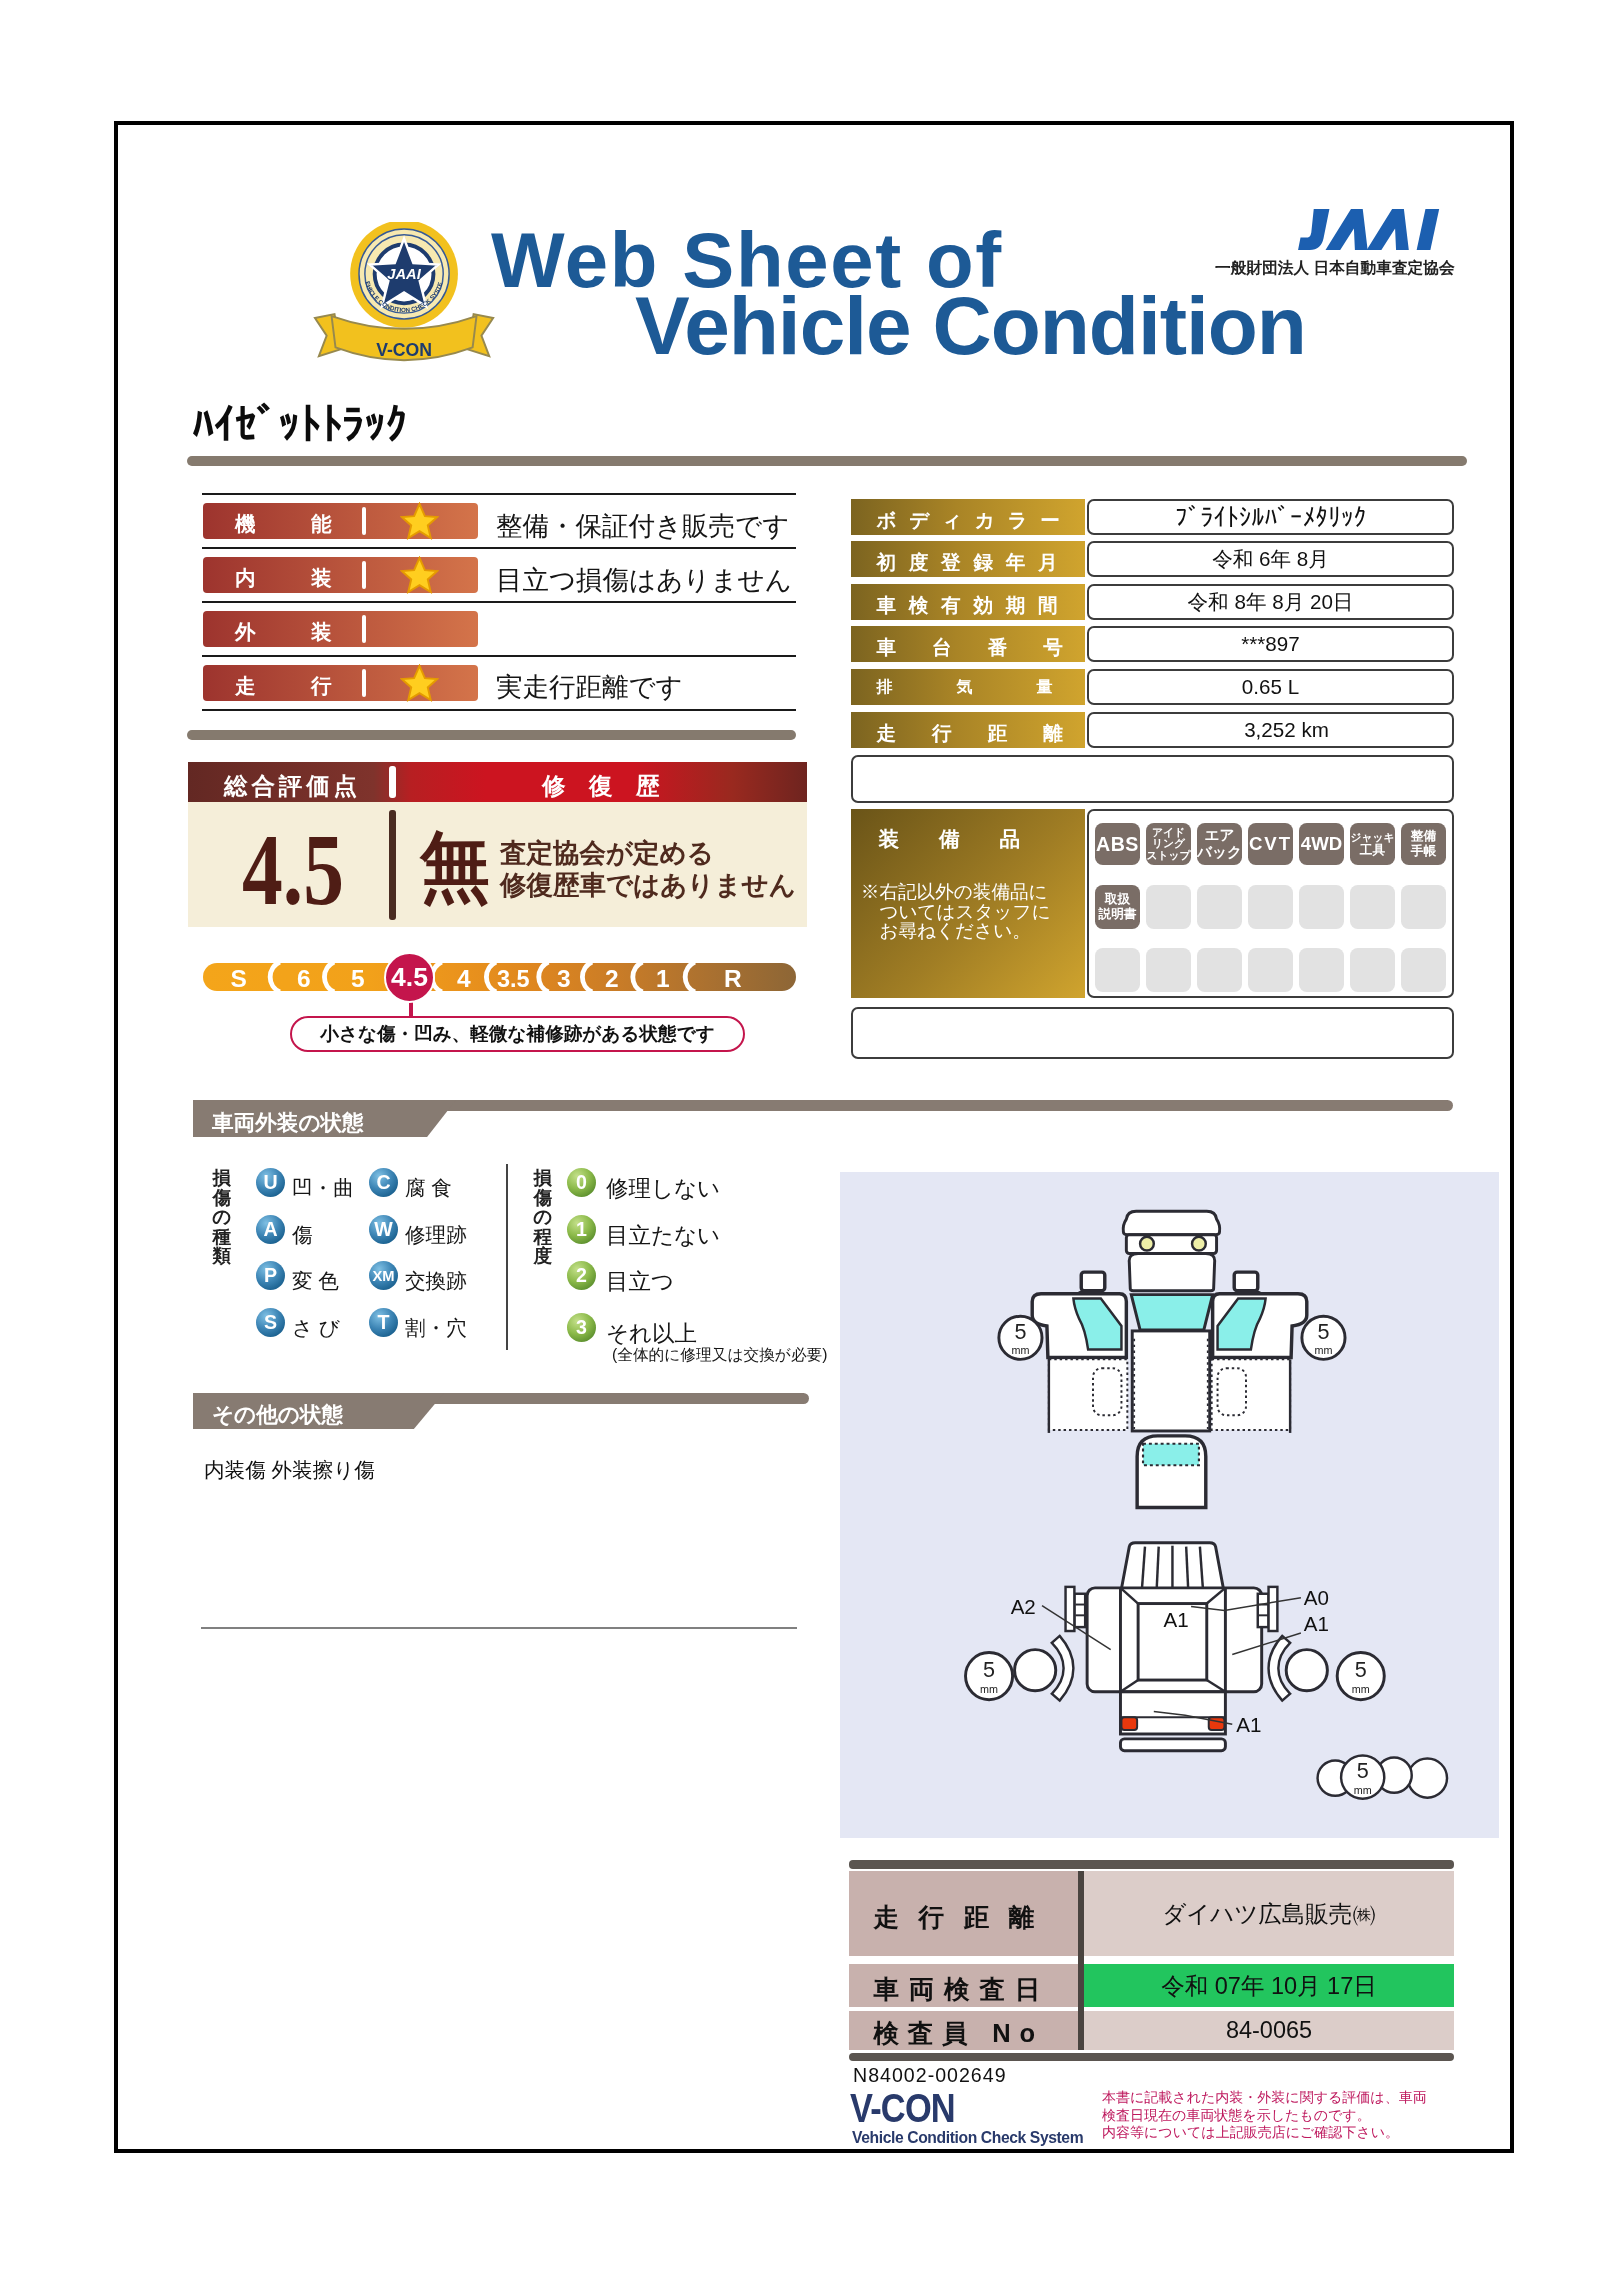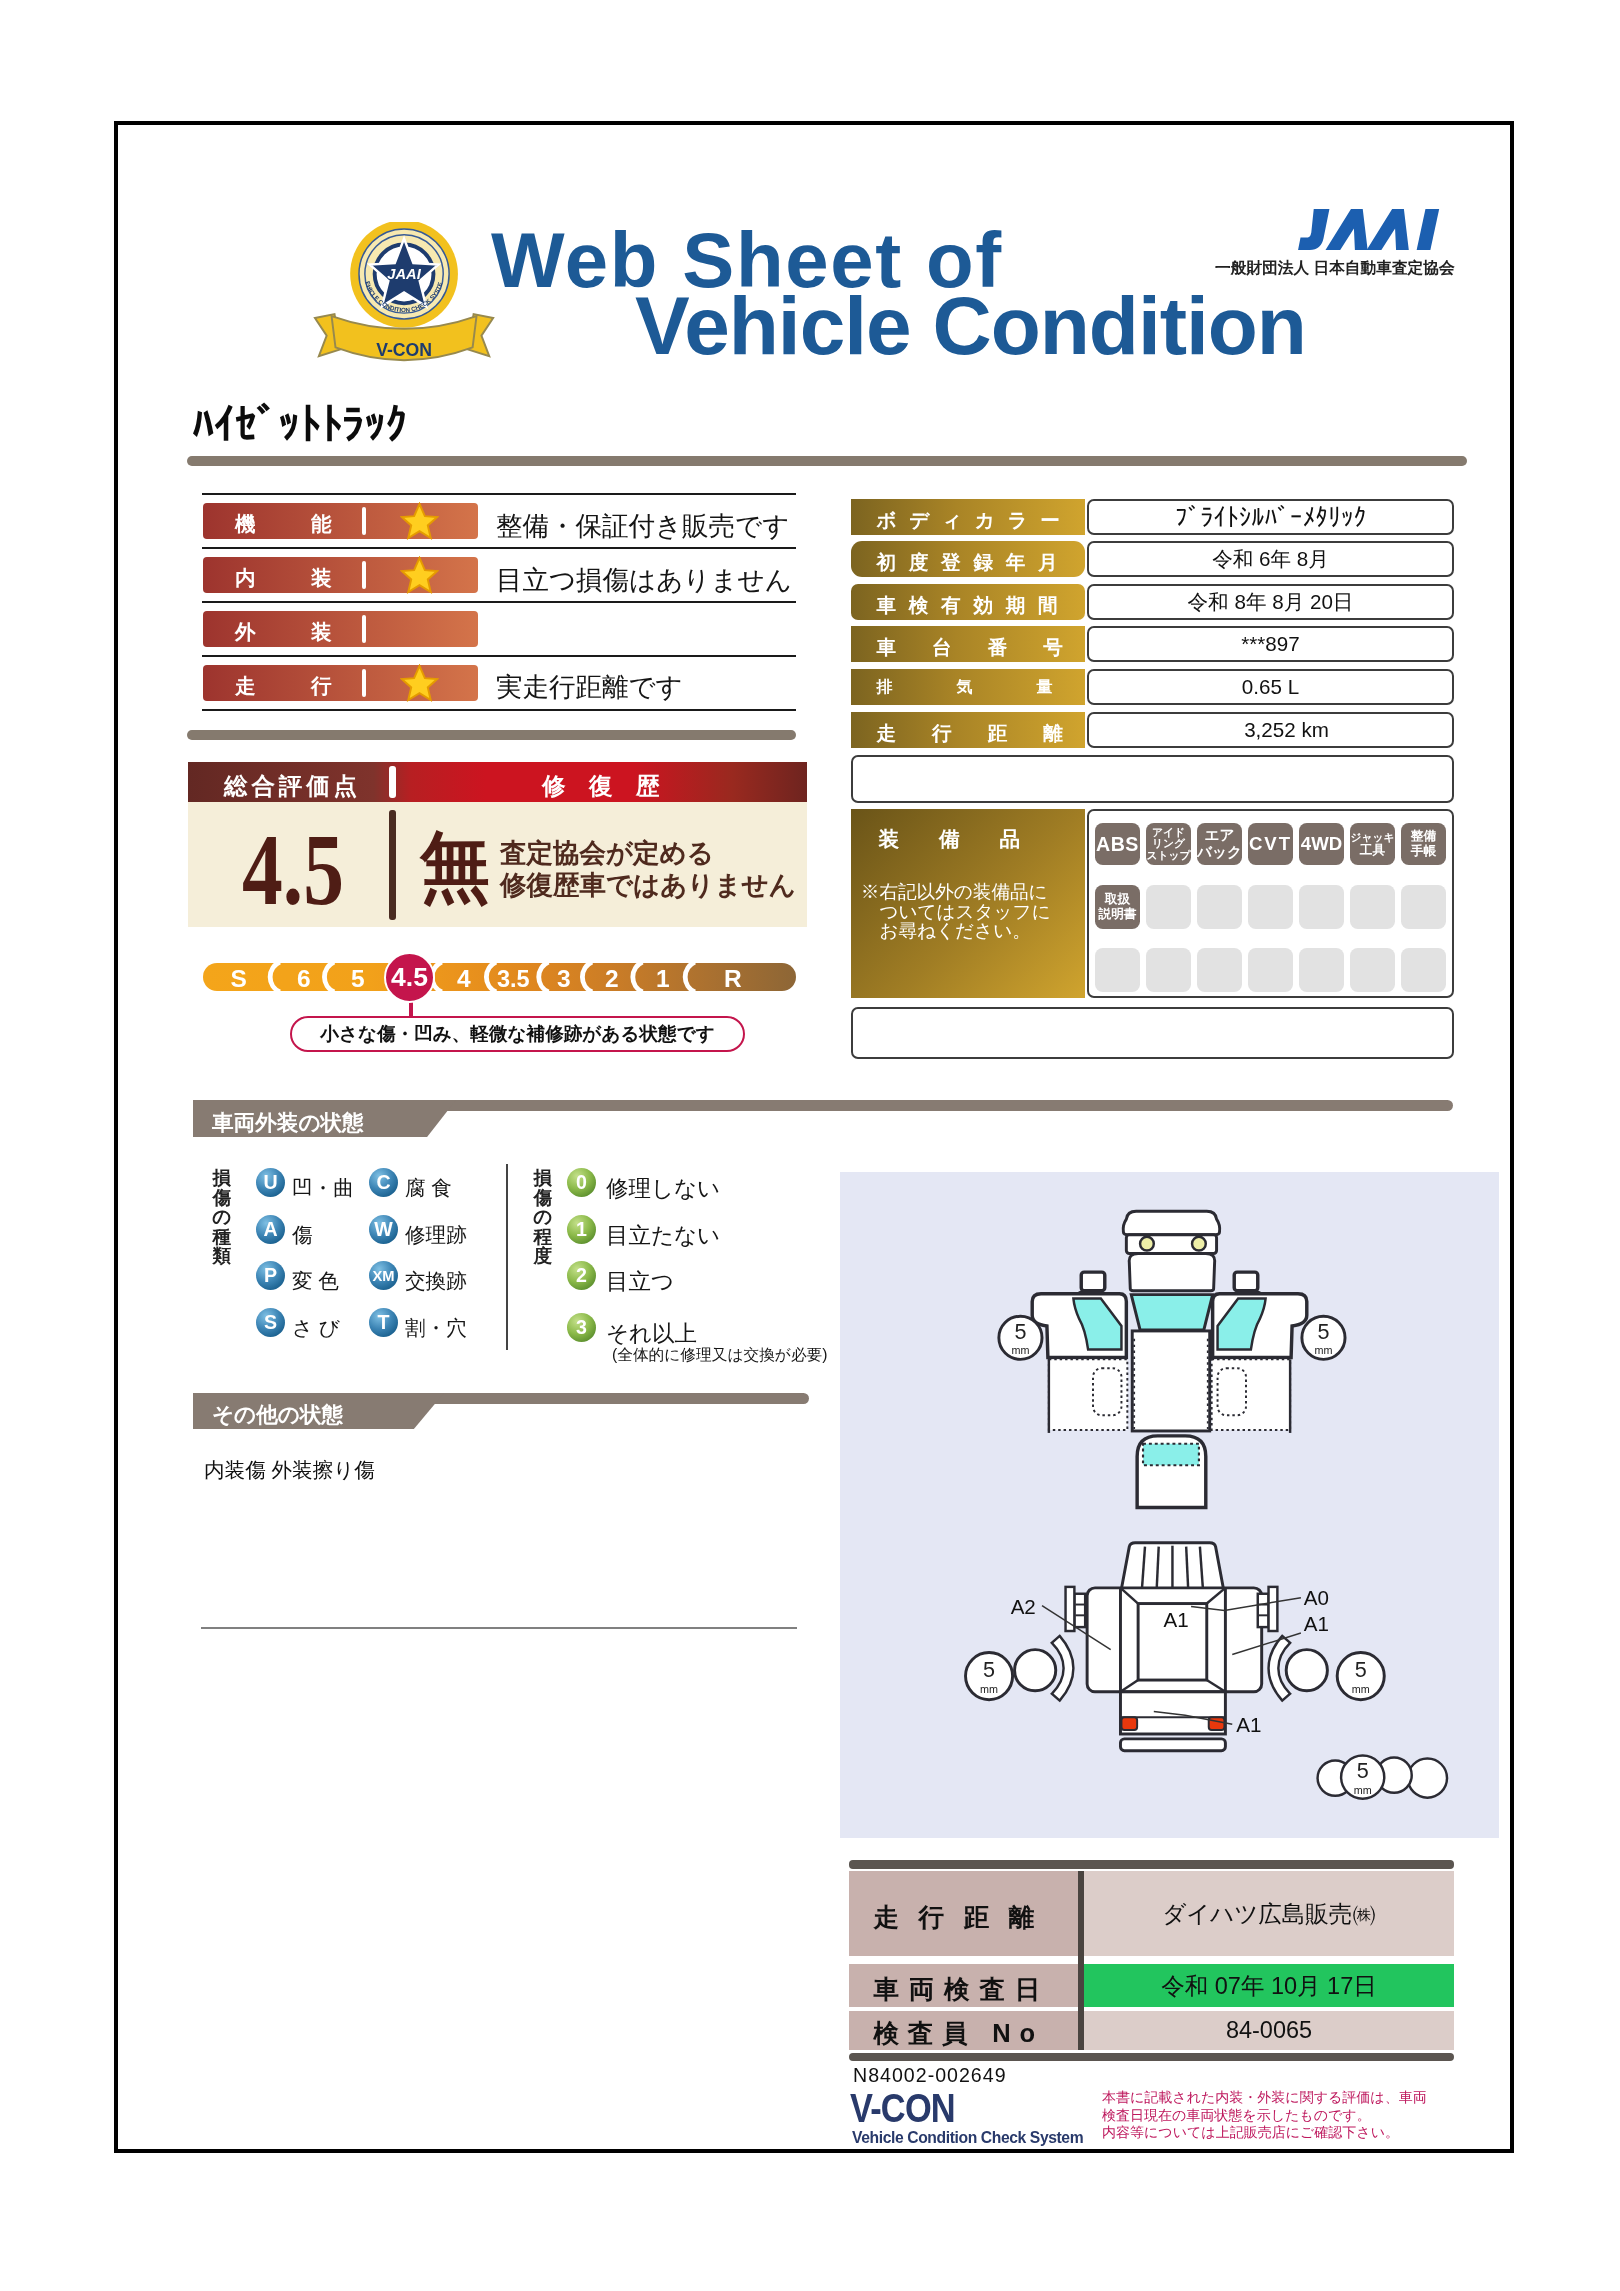--- a/index.html
+++ b/index.html
@@ -152,27 +152,27 @@
 <div class="abs" style="left:384px;top:952px;width:51px;height:51px;border-radius:50%;background:#c4154c;border:2.9px solid #fff;box-sizing:border-box;color:#fff;font-weight:bold;font-size:26.5px;display:flex;align-items:center;justify-content:center;">4.5</div>
 
 <div class="abs" style="left:290px;top:1016px;width:455px;height:36px;background:#fff;border:2.9px solid #c4154c;border-radius:18.6px;box-sizing:border-box;display:flex;align-items:center;justify-content:center;font-size:18.6px;font-weight:bold;color:#111;white-space:nowrap;">小さな傷・凹み、軽微な補修跡がある状態です</div>
 
 <div class="abs gold" style="left:851px;top:499px;width:234px;height:36px;color:#fff;font-weight:bold;font-size:19.6px;">
     <span class="abs" style="left:25.5px;top:7.8px;letter-spacing:12.7px;white-space:nowrap;">ボディカラー</span>
   </div>
 
 <div class="abs wbox" style="left:1087px;top:499px;width:367px;height:36px;display:flex;align-items:center;justify-content:center;font-size:25.5px;color:#111;">ﾌﾞﾗｲﾄｼﾙﾊﾞｰﾒﾀﾘｯｸ</div>
 
-<div class="abs gold" style="left:851px;top:541px;width:234px;height:36px;color:#fff;font-weight:bold;font-size:19.6px;border-radius:11px;">
+<div class="abs gold" style="left:851px;top:541px;width:234px;height:36px;color:#fff;font-weight:bold;font-size:19.6px;">
     <span class="abs" style="left:25.5px;top:7.8px;letter-spacing:12.7px;white-space:nowrap;">初度登録年月</span>
   </div>
 
 <div class="abs wbox" style="left:1087px;top:541px;width:367px;height:36px;display:flex;align-items:center;justify-content:center;font-size:20.6px;color:#111;">令和 6年 8月</div>
 
-<div class="abs gold" style="left:851px;top:584px;width:234px;height:36px;color:#fff;font-weight:bold;font-size:19.6px;border-radius:7px;">
+<div class="abs gold" style="left:851px;top:584px;width:234px;height:36px;color:#fff;font-weight:bold;font-size:19.6px;">
     <span class="abs" style="left:25.5px;top:7.8px;letter-spacing:12.7px;white-space:nowrap;">車検有効期間</span>
   </div>
 
 <div class="abs wbox" style="left:1087px;top:584px;width:367px;height:36px;display:flex;align-items:center;justify-content:center;font-size:20.6px;color:#111;">令和 8年 8月 20日</div>
 
 <div class="abs gold" style="left:851px;top:626px;width:234px;height:36px;color:#fff;font-weight:bold;font-size:19.6px;">
     <span class="abs" style="left:25.5px;top:7.8px;letter-spacing:36px;white-space:nowrap;">車台番号</span>
   </div>
 
 <div class="abs wbox" style="left:1087px;top:626px;width:367px;height:36px;display:flex;align-items:center;justify-content:center;font-size:20.6px;color:#111;">***897</div>

